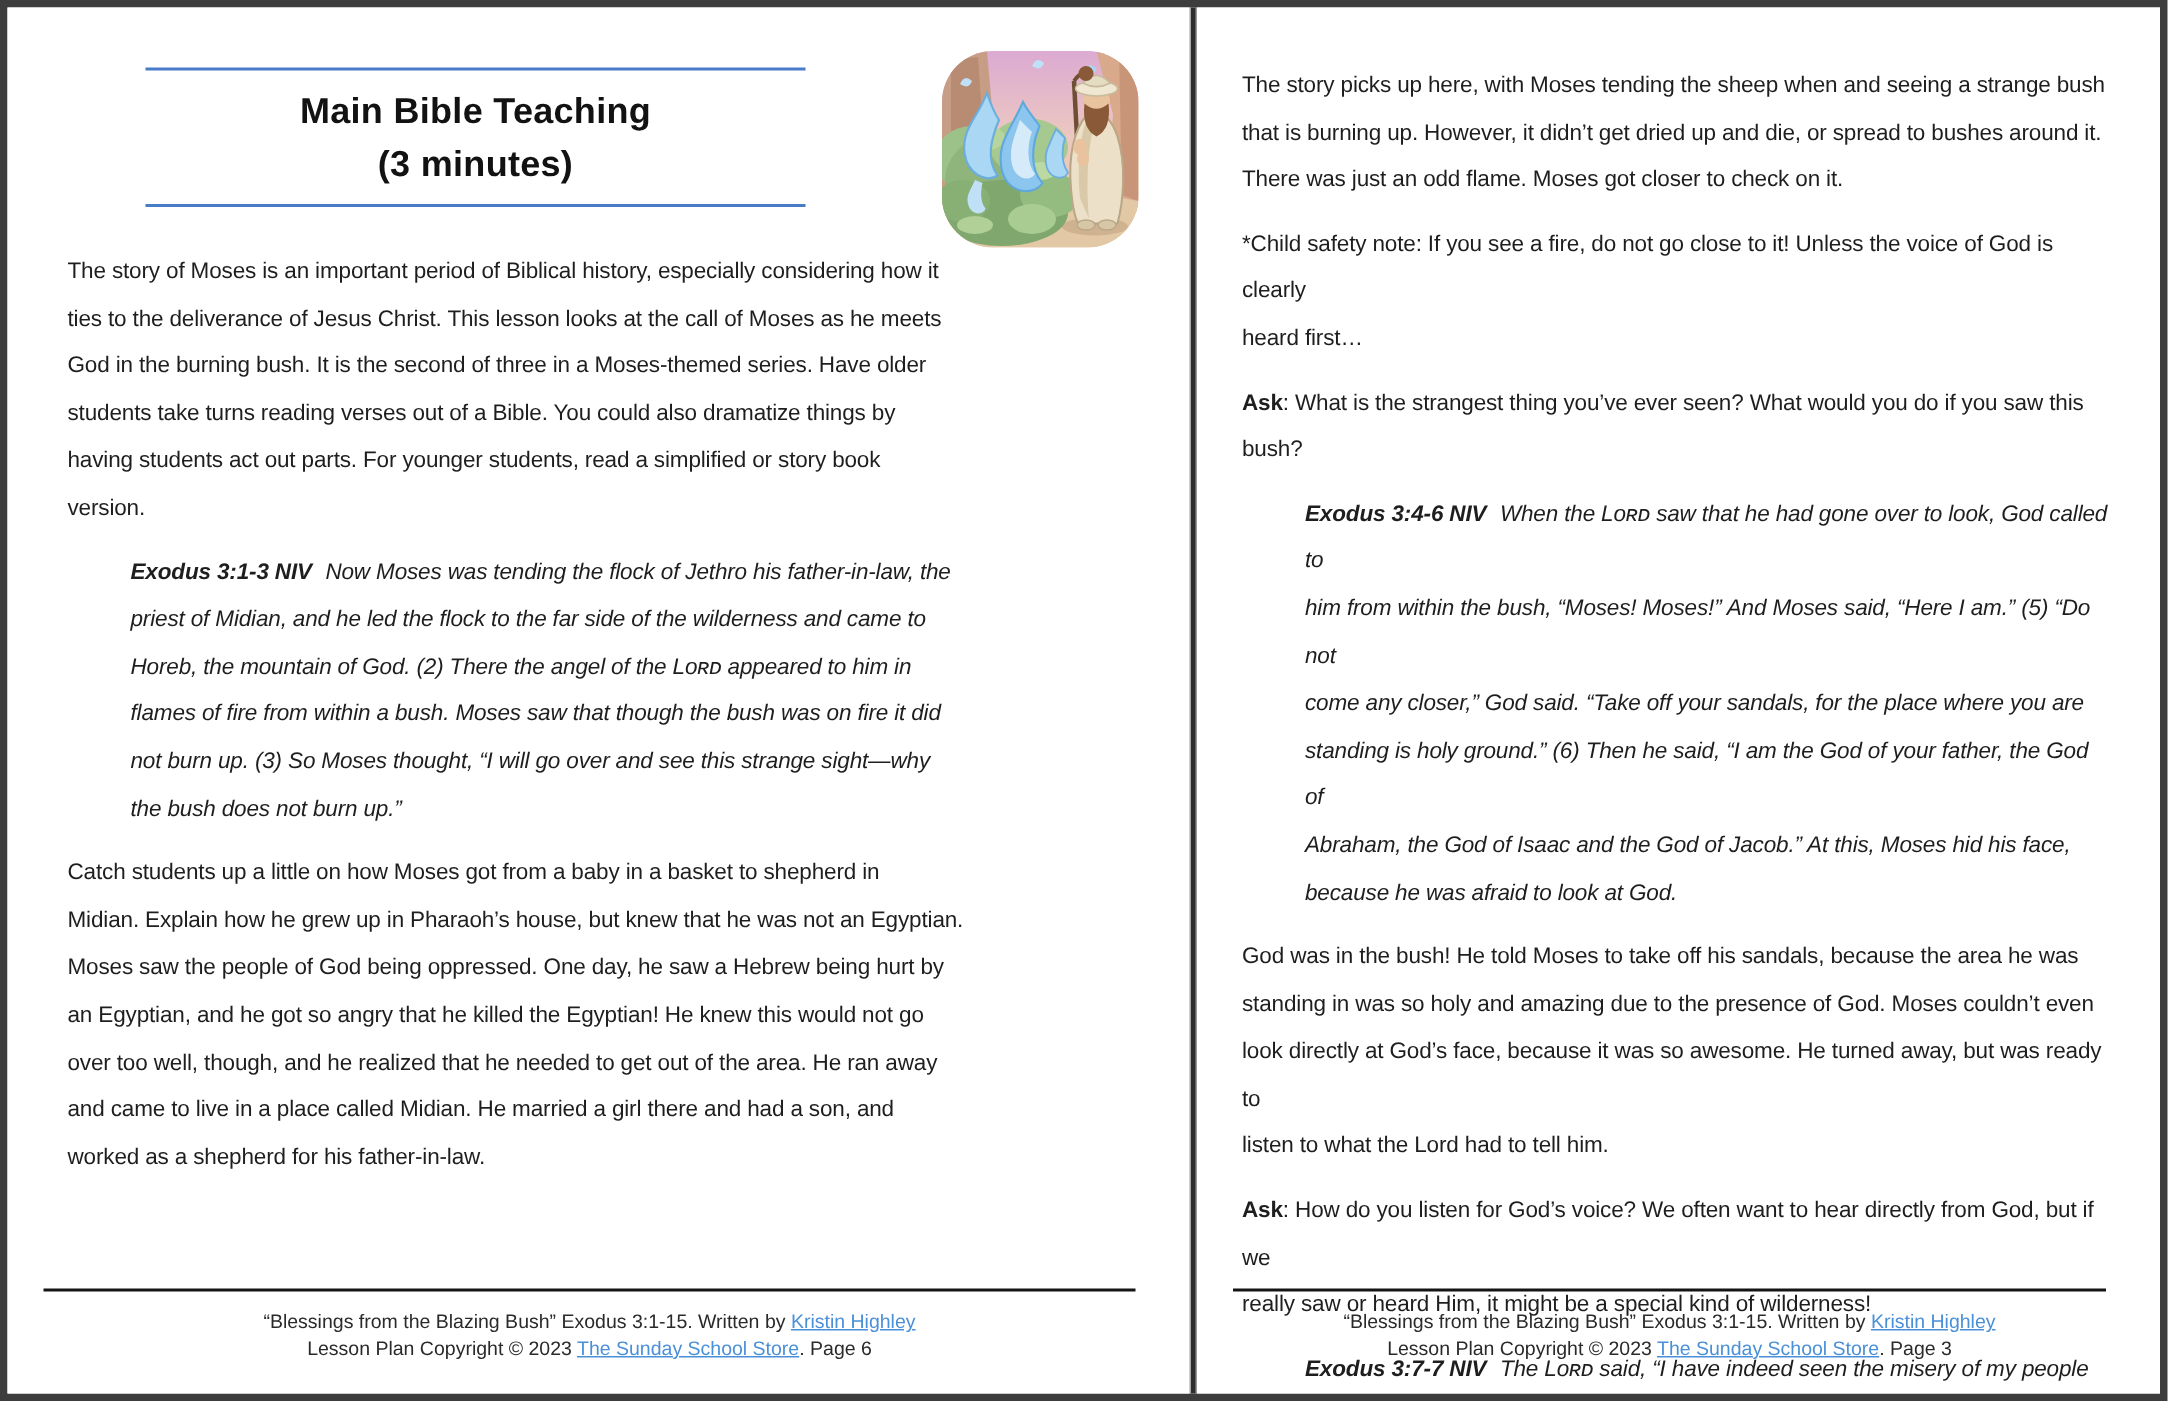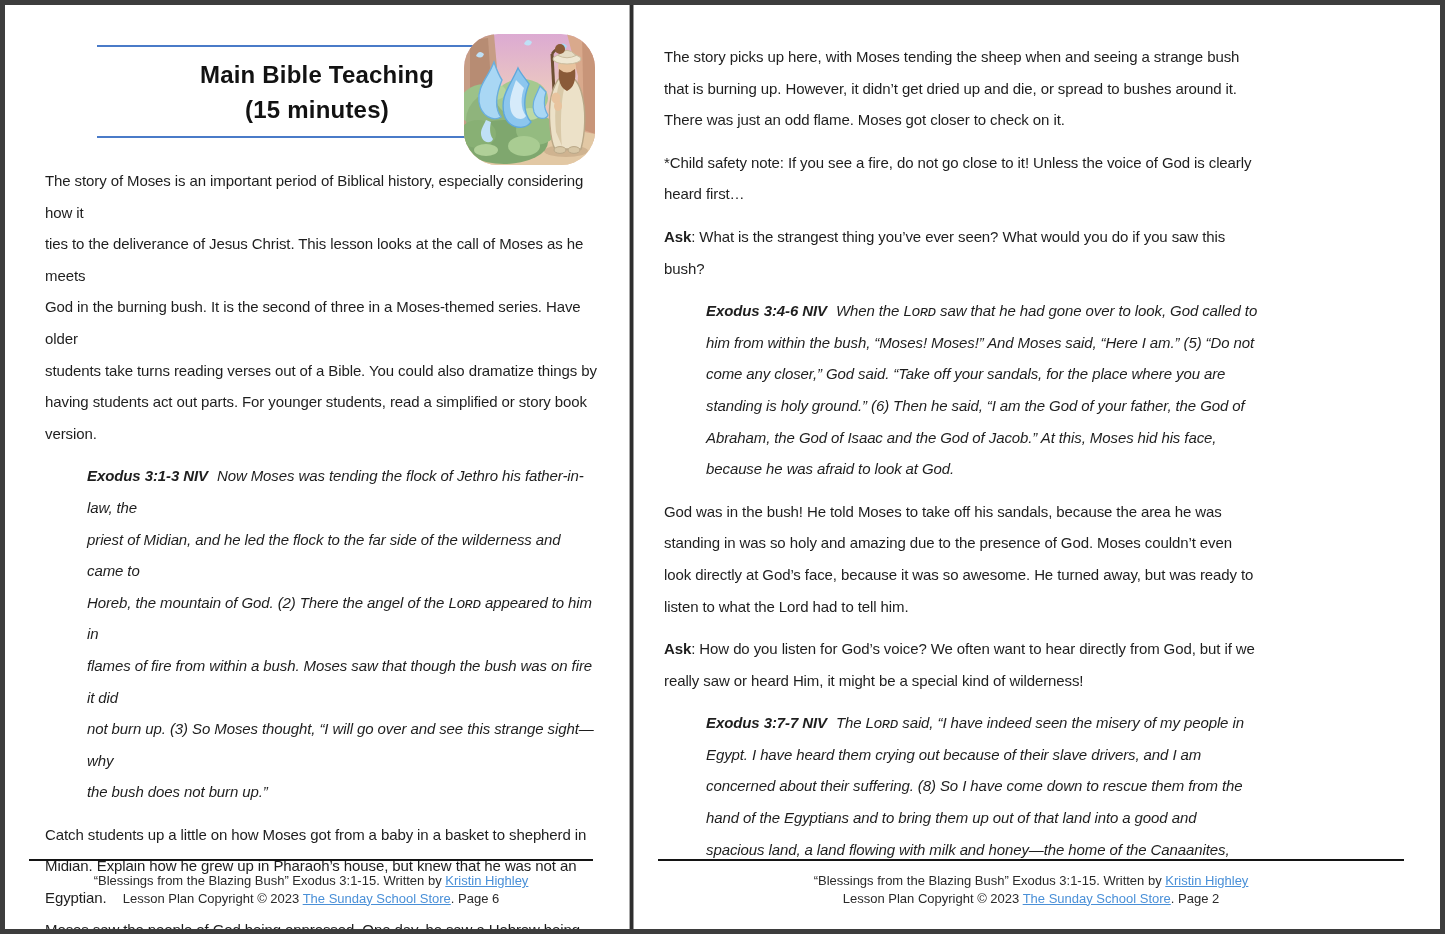--- a/index.html
+++ b/index.html
@@ -15,21 +15,21 @@
     background: #ffffff;
     display: flex;
   }
   .page {
     position: relative;
     background: #ffffff;
     overflow: hidden;
     box-sizing: border-box;
     height: 100%;
   }
-  .page-left  { width: 624px; padding: 0 30px 0 40px; flex: 0 0 auto; }
+  .page-left  { width: 788px; padding: 0 30px 0 40px; flex: 0 0 auto; }
   .divider {
     width: 3px; flex: 0 0 auto;
     background: #2e2e2e;
     border-left: 1px solid #a8a8a8;
     border-right: 1px solid #9a9a9a;
   }
   .page-right { flex: 1 1 auto; padding: 36px 34px 0 30px; }
 
   
   .lesson-header { position: relative; height: 160px; }
@@ -101,21 +101,21 @@
 
 <div class="viewport">
 
   <section class="page page-left">
 
     <div class="lesson-header">
       <div class="title-block">
         <hr class="rule-blue">
         <div class="title-text">
             <span class="tline">Main Bible Teaching</span>
-            <span class="tline">(15 minutes)</span>
+            <span class="tline">(3 minutes)</span>
           </div>
         <hr class="rule-blue">
       </div>
 
       <div class="illustration">
         <svg viewBox="0 0 131 131" width="131" height="131" xmlns="http://www.w3.org/2000/svg">
           <defs>
             <clipPath id="sq">
                 <rect x="0" y="0" width="131" height="131" rx="34" ry="34"></rect>
               </clipPath>
@@ -232,17 +232,17 @@
 
     <p class="quote"><strong class="qref">Exodus 3:7-7 NIV</strong><span class="qtext">The Lᴏʀᴅ said, “I have indeed seen the misery of my people in
 Egypt. I have heard them crying out because of their slave drivers, and I am
 concerned about their suffering. (8) So I have come down to rescue them from the
 hand of the Egyptians and to bring them up out of that land into a good and
 spacious land, a land flowing with milk and honey—the home of the Canaanites,</span></p>
 
     <footer class="page-footer">
       <hr class="footer-rule">
       <div class="fline"><span>“Blessings from the Blazing Bush” Exodus 3:1-15.  Written by </span><a class="flink">Kristin Highley</a></div>
-      <div class="fline"><span>Lesson Plan Copyright © 2023 </span><a class="flink">The Sunday School Store</a><span>. Page 2</span></div>
+      <div class="fline"><span>Lesson Plan Copyright © 2023 </span><a class="flink">The Sunday School Store</a><span>. Page 3</span></div>
     </footer>
   </section>
 
 </div>
 
 </body></html>

